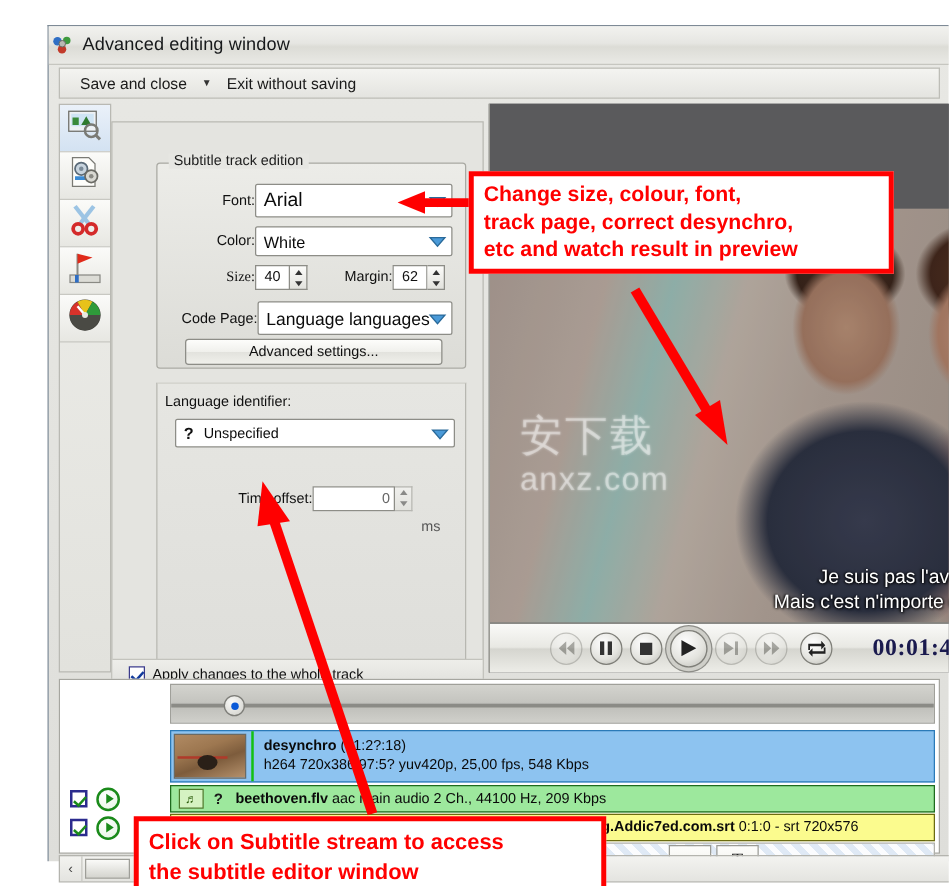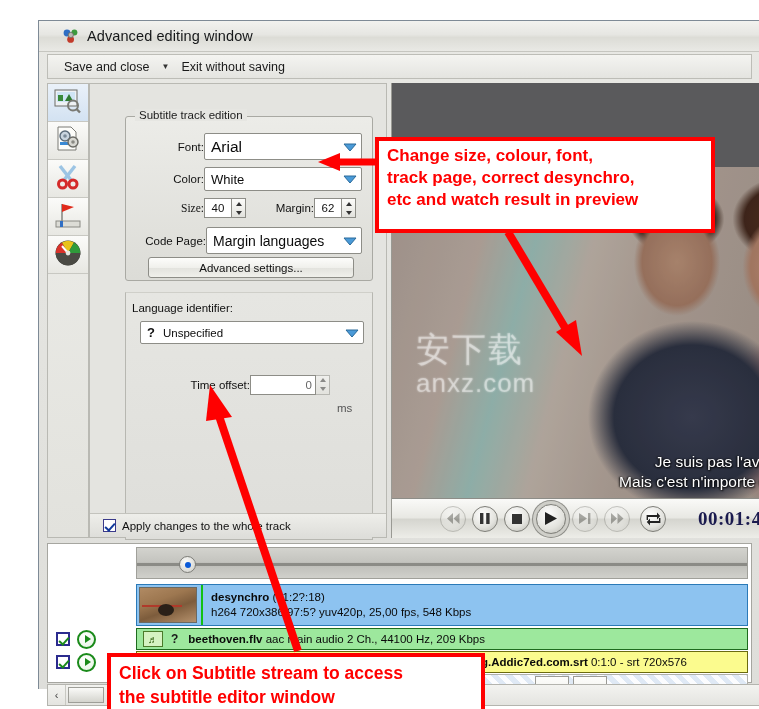--- a/index.html
+++ b/index.html
@@ -16,21 +16,21 @@
   .window {
     position: absolute; left: 38px; top: 20px;
     width: 721px; height: 669px;
     background: linear-gradient(to bottom, #e8e8e4 0%, #dededa 100%);
     border: 1px solid #7e8a96;
     border-right: none; border-bottom: none;
   }
   .titlebar {
     height: 31px;
     background: linear-gradient(to bottom, #f2f2ef 0%, #e6e6e2 45%, #dcdcd6 55%, #e9e9e5 100%);
-    display: flex; align-items: center; padding-left: 23px;
+    display: flex; align-items: center; padding-left: 2px;
     border-bottom: 1px solid #c6c6c0;
   }
   .title-text { font-size: 14.5px; color: #16181a; margin-left: 7px; letter-spacing: .1px; }
 
   .menubar {
     position: absolute; left: 8px; top: 33px; width: 705px; height: 25px;
     background: linear-gradient(to bottom, #f4f4f1 0%, #e4e4e0 100%);
     border: 1px solid #bdbdb7;
     display: flex; align-items: center; padding-left: 10px; gap: 0;
   }
@@ -46,21 +46,21 @@
   .rail-btn {
     width: 40px; height: 38px; margin: 0 auto; position: relative;
     background: linear-gradient(to bottom,#fbfbf9,#e7e7e2);
     border-bottom: 1px solid #c8c8c2;
     display: flex; align-items: center; justify-content: center;
   }
   .rail-btn.sel { background: linear-gradient(to bottom,#eaf1f9,#d3e2f2); }
 
   
   .leftpanel {
-    position: absolute; left: 50px; top: 62px; width: 298px; height: 455px;
+    position: absolute; left: 50px; top: 76px; width: 298px; height: 455px;
     background: #e4e4e0; border: 1px solid #b9b9b3;
   }
   .groupbox {
     position: absolute; left: 35px; top: 32px; width: 248px; height: 165px;
     border: 1px solid #a9a9a3; border-radius: 3px;
     background: linear-gradient(to bottom,#ececE8,#dcdcd7);
   }
   .gb-legend {
     position: absolute; left: 9px; top: -8px; background: #e6e6e2;
     padding: 0 4px; font-size: 11.5px; color: #1c1c1c;
@@ -270,21 +270,21 @@
     font-size: 11px; color: #444; border-right: 1px solid #c8c8c2;
   }
   .hs-thumb {
     width: 36px; height: 16px; margin-left: 2px;
     background: linear-gradient(to bottom,#fafaf8,#d4d4ce); border: 1px solid #9e9e98;
   }
 
   
   .callout {
     position: absolute; background: #fff; border: 4px solid #ff0000;
-    color: #ff0000; font-weight: bold; line-height: 22px; padding: 4px 8px 18px 8px;
+    color: #ff0000; font-weight: bold; line-height: 22px; padding: 4px 8px 4px 8px;
     font-size: 17px; z-index: 40;
   }
   #callout-top { left: 375px; top: 137px; width: 340px; }
   #callout-bottom { left: 107px; top: 653px; width: 378px; font-size: 17.5px; line-height: 24px; }
   .arrowsvg { position: absolute; z-index: 39; pointer-events: none; }
 </style>
 </head>
 <body>
 
 <div id="root">
@@ -409,21 +409,21 @@
           <span class="spin-input">62</span>
           <span class="spin-btns">
               <i class="up"></i>
               <i class="dn"></i>
             </span>
         </div>
 
         <div class="row" style="left:10px; top:110px; width:228px;">
           <span class="lbl" style="width:70px;">Code Page:</span>
           <div class="combo" style="width:156px;height:27px;">
-            <span class="val" style="font-size:14px;">Margin languages</span>
+            <span class="val" style="font-size:14px;">Language languages</span>
             <span class="arrowbtn">
               <svg width="16" height="16" viewBox="0 0 16 16">
                   <path d="M2 5 h12 l-6 7 z" fill="#4a9ad8" stroke="#2a6a9a"></path>
                 </svg>
             </span>
           </div>
         </div>
 
         <div class="btn3d" style="position:absolute;left:22px;top:140px;width:206px;height:21px;">
           <span>Advanced settings...</span>

